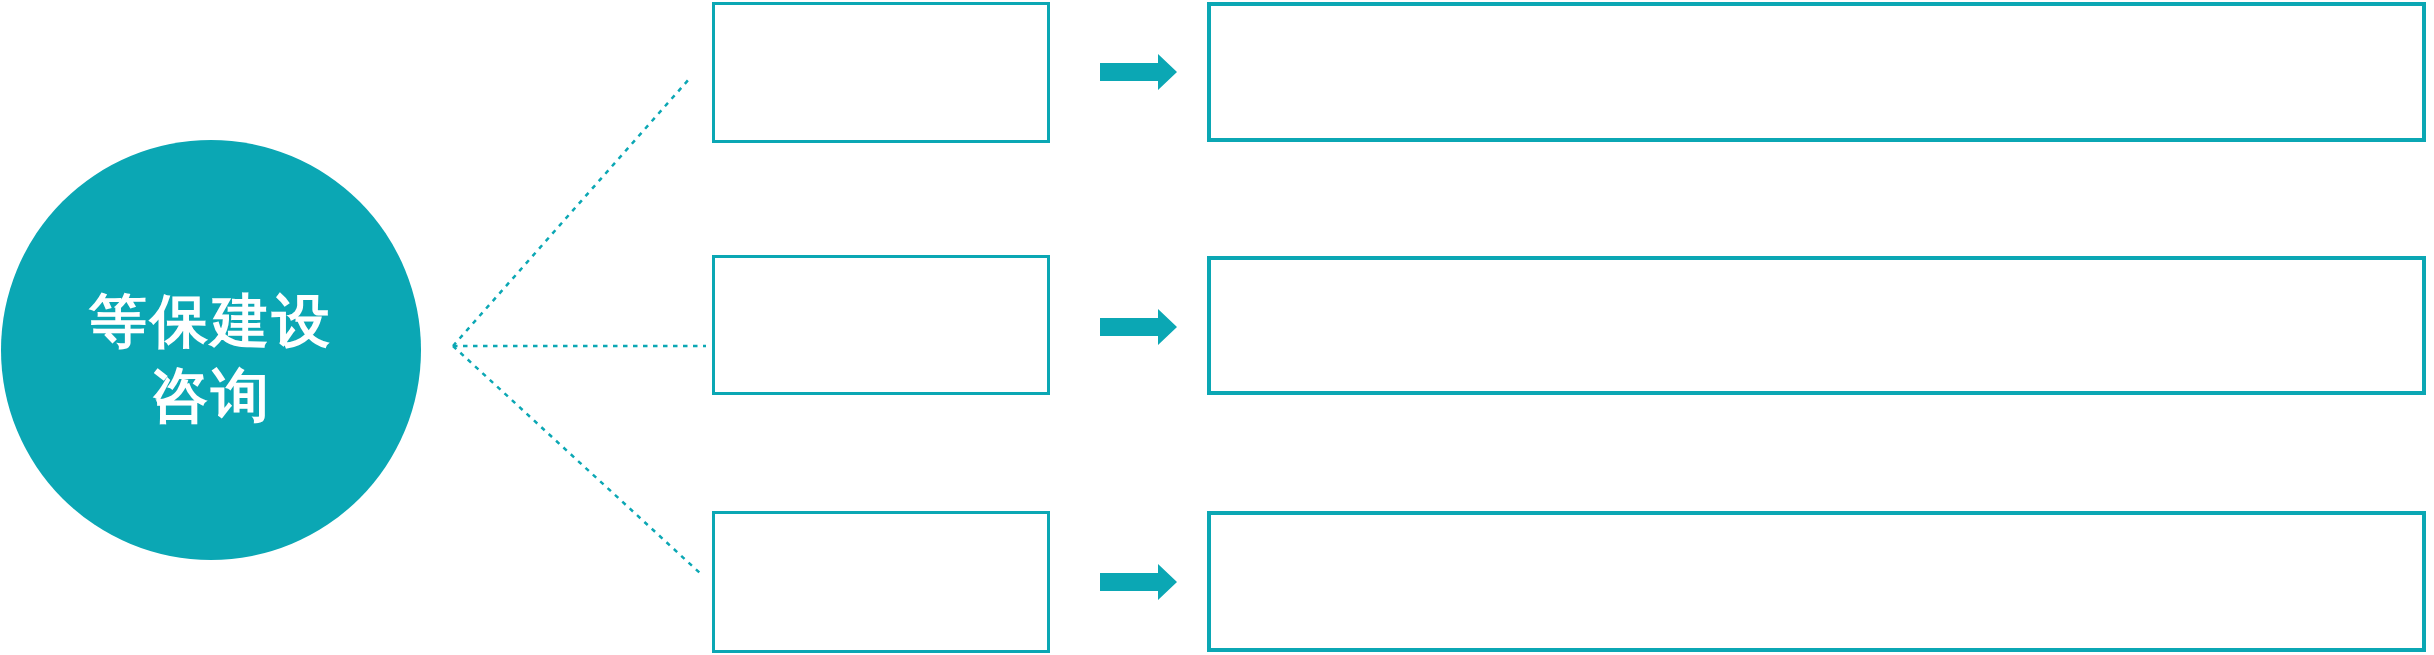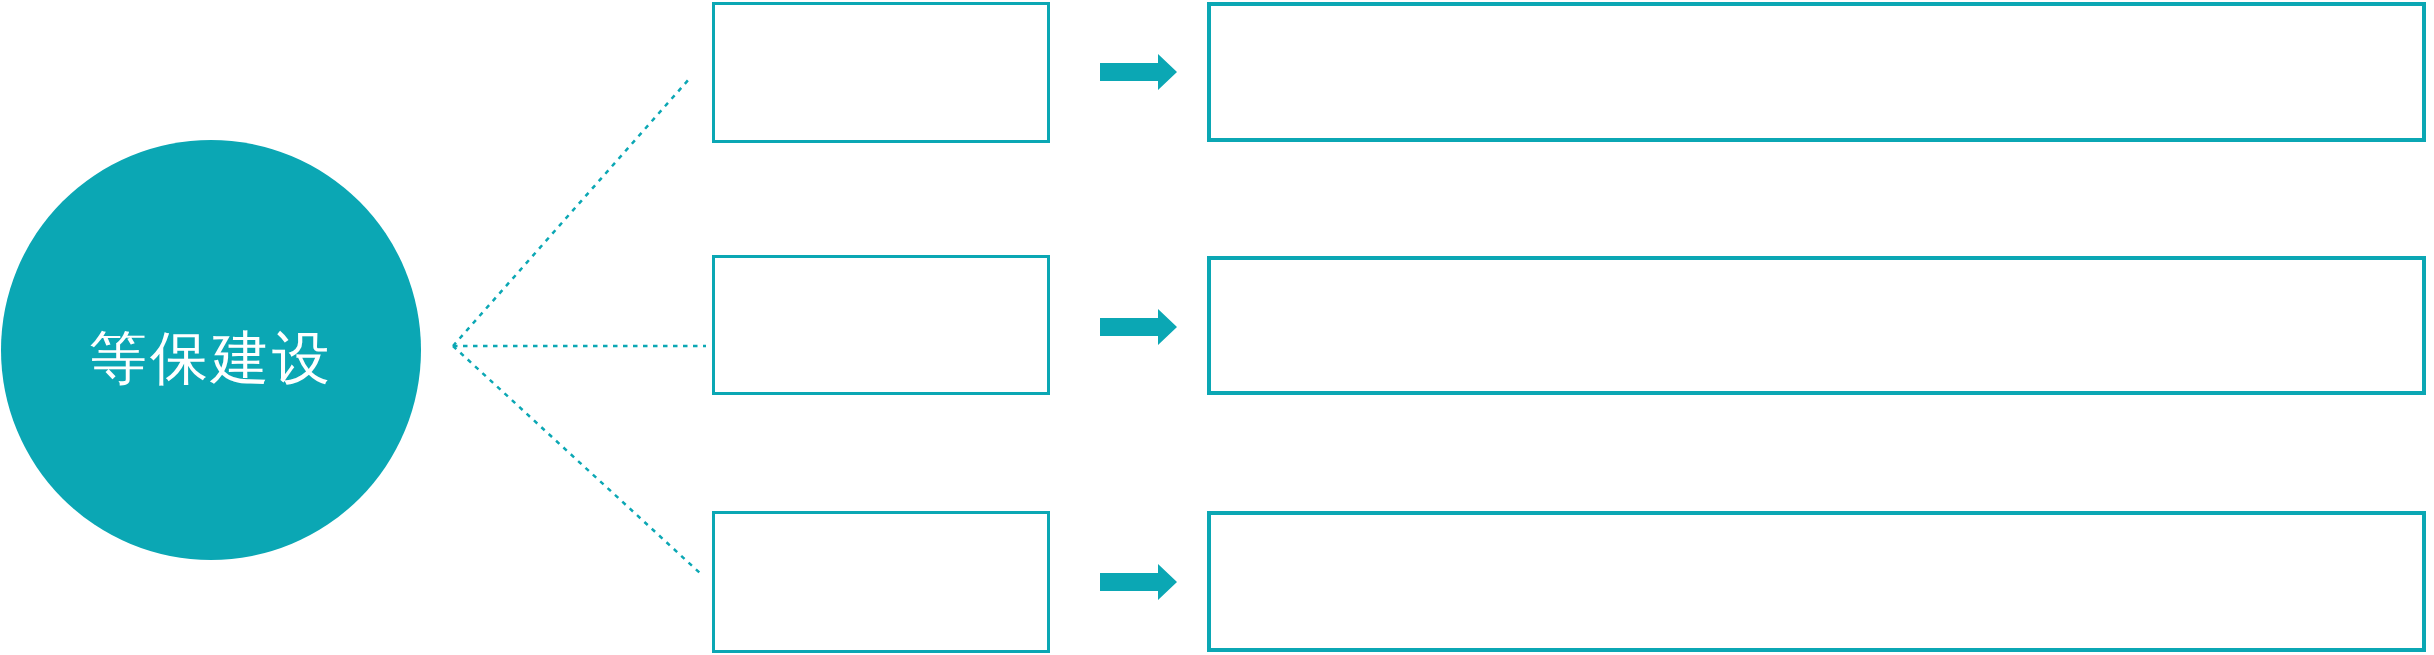--- a/index.html
+++ b/index.html
@@ -51,21 +51,21 @@
     align-items: center;
     justify-content: center;
   }
   .hub-text {
     display: flex;
     flex-direction: column;
     align-items: center;
     transform: translateY(8px);
     color: var(--hub-text);
     font-size: 58px;
-    font-weight: 400;
+    font-weight: 700;
     line-height: 74px;
     letter-spacing: 3px;
     text-align: center;
     white-space: nowrap;
   }
   .box {
     position: absolute;
     box-sizing: border-box;
     background: var(--box-fill);
     border: 3px solid var(--accent);
@@ -102,20 +102,21 @@
     <line class="connector" x1="453" y1="346" x2="701" y2="574"></line>
 
     <polygon class="arrow" points="1100,63 1158,63 1158,54 1177,72 1158,90 1158,81 1100,81"></polygon>
     <polygon class="arrow" points="1100,318 1158,318 1158,309 1177,327 1158,345 1158,336 1100,336"></polygon>
     <polygon class="arrow" points="1100,573 1158,573 1158,564 1177,582 1158,600 1158,591 1100,591"></polygon>
   </svg>
 
   <div class="hub">
     <div class="hub-text">
       <span>等保建设</span>
+      <span>咨询</span>
     </div>
   </div>
 
   <div class="box small row1">
     <span></span>
   </div>
   <div class="box large row1">
     <span></span>
   </div>
 

